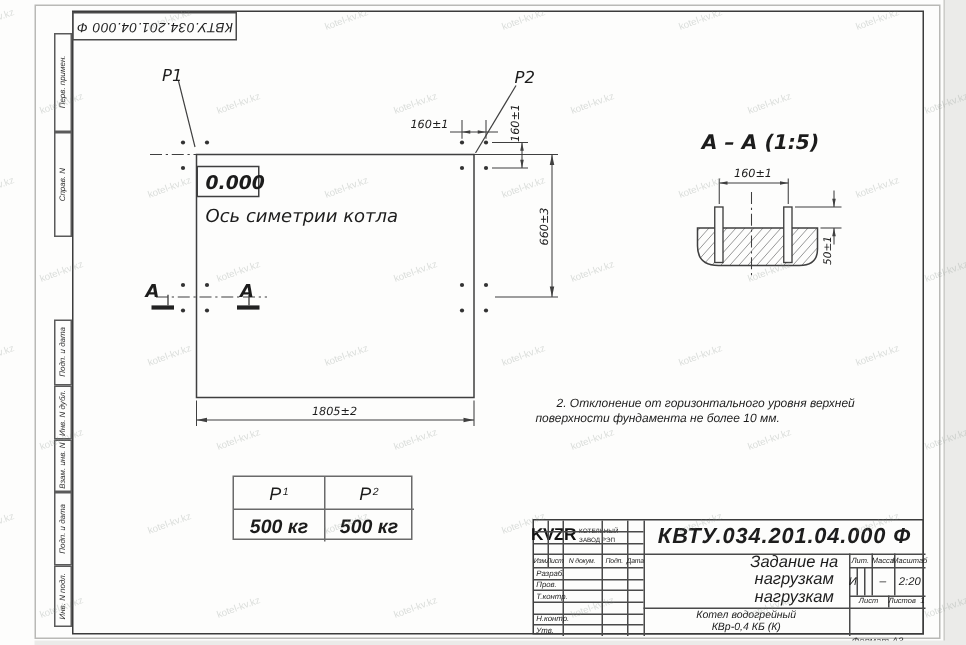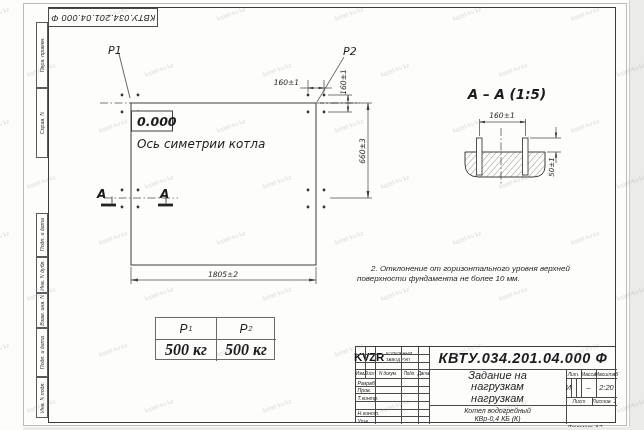--- a/index.html
+++ b/index.html
@@ -24,31 +24,31 @@
   
   .notes{left:357px;top:264px;width:256px;color:#1d1d1d;font-style:italic;font-size:8px;line-height:9.6px;}
   .notes p{margin:0;text-indent:14px;}
   
   .loads{left:155px;top:317px;width:120px;height:43px;border:1px solid #6a6a6a;}
   .loads .vl{position:absolute;left:59.5px;top:0;width:1px;height:43px;background:#6a6a6a;}
   .loads .hl{position:absolute;left:0;top:20.5px;width:120px;height:1px;background:#6a6a6a;}
   .lcell{position:absolute;width:60px;display:flex;align-items:center;justify-content:center;
          font-style:italic;color:#1c1c1c;}
   .lhead{top:0;height:21px;font-size:12px;}
-  .lval{top:21px;height:22px;font-size:16px;font-weight:600;font-family:Liberation Serif, serif;}
+  .lval{top:21px;height:22px;font-size:13px;font-weight:600;}
   .lcell sub{font-size:7px;margin-left:1px;}
   
   .tb{left:355px;top:346px;width:261px;height:77px;border:1.2px solid #3c3c3c;background:transparent;}
   .tb .vl,.tb .hl{position:absolute;background:#4a4a4a;}
   .tb .vl{width:0.9px;} .tb .hl{height:0.9px;}
   .tb .txt{position:absolute;color:#1d1d1d;font-style:italic;white-space:nowrap;}
   .tb .ctr{display:flex;align-items:center;justify-content:center;text-align:center;}
   .designation{left:73px;top:0;width:188px;height:22px;font-size:14.5px;font-weight:600;letter-spacing:.6px;}
   .tb-title{left:73px;top:22px;width:137px;height:36px;font-size:11px;line-height:11.5px;
-            flex-direction:column;}
+            flex-direction:column;padding-left:32px;}
   .tb-prod{left:73px;top:58px;width:137px;height:19px;font-size:7px;line-height:8px;flex-direction:column;}
   .hdr5{font-size:4.6px;letter-spacing:-.1px;}
   .sig{font-size:5.2px;left:1.5px;}
   .small-lbl{font-size:5px;}
   .logo-cell{left:210px;top:58px;width:51px;height:19px;display:flex;align-items:center;justify-content:center;gap:2px;}
   .brand{font-weight:bold;font-size:11.5px;color:#111;font-style:normal;letter-spacing:-.3px;}
   .org{font-size:4.2px;line-height:1.2;color:#222;font-style:normal;width:25px;}
   .format-label{left:555px;top:423.5px;width:60px;text-align:center;font-size:6.3px;font-style:italic;color:#333;}
   
   .wm{position:absolute;font-size:6.5px;color:rgba(140,150,143,.30);transform:rotate(-20deg);

